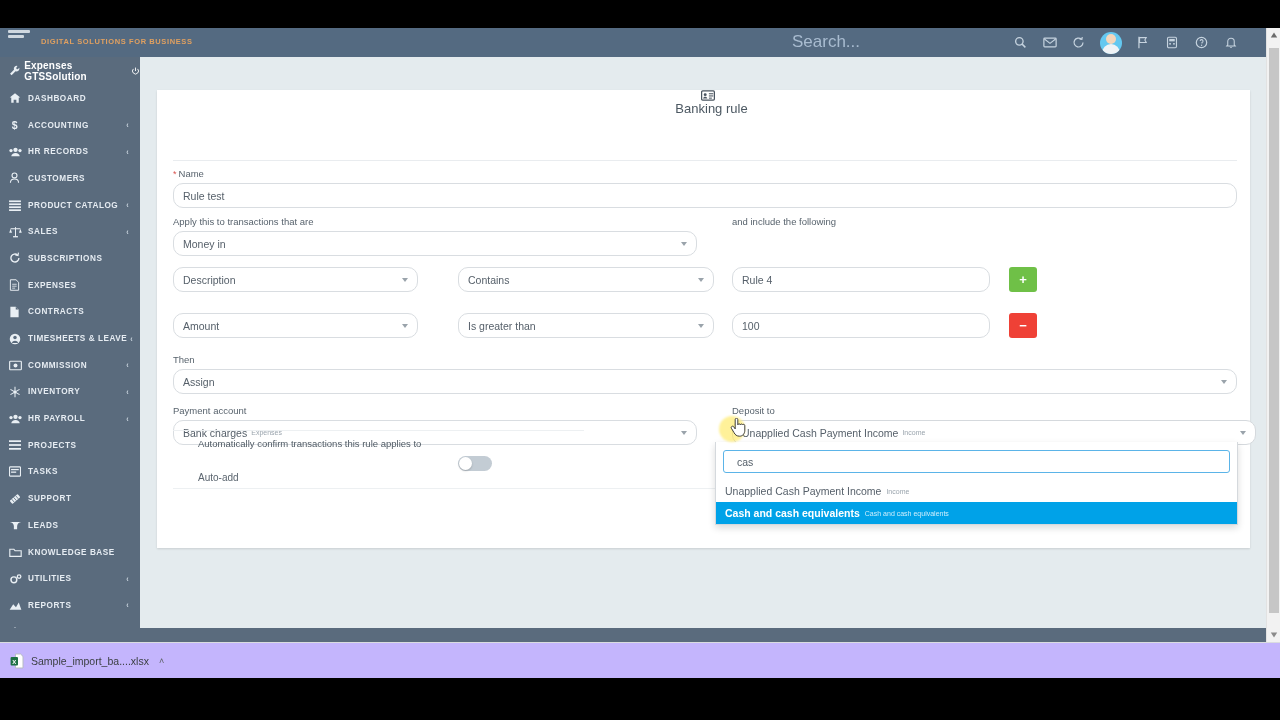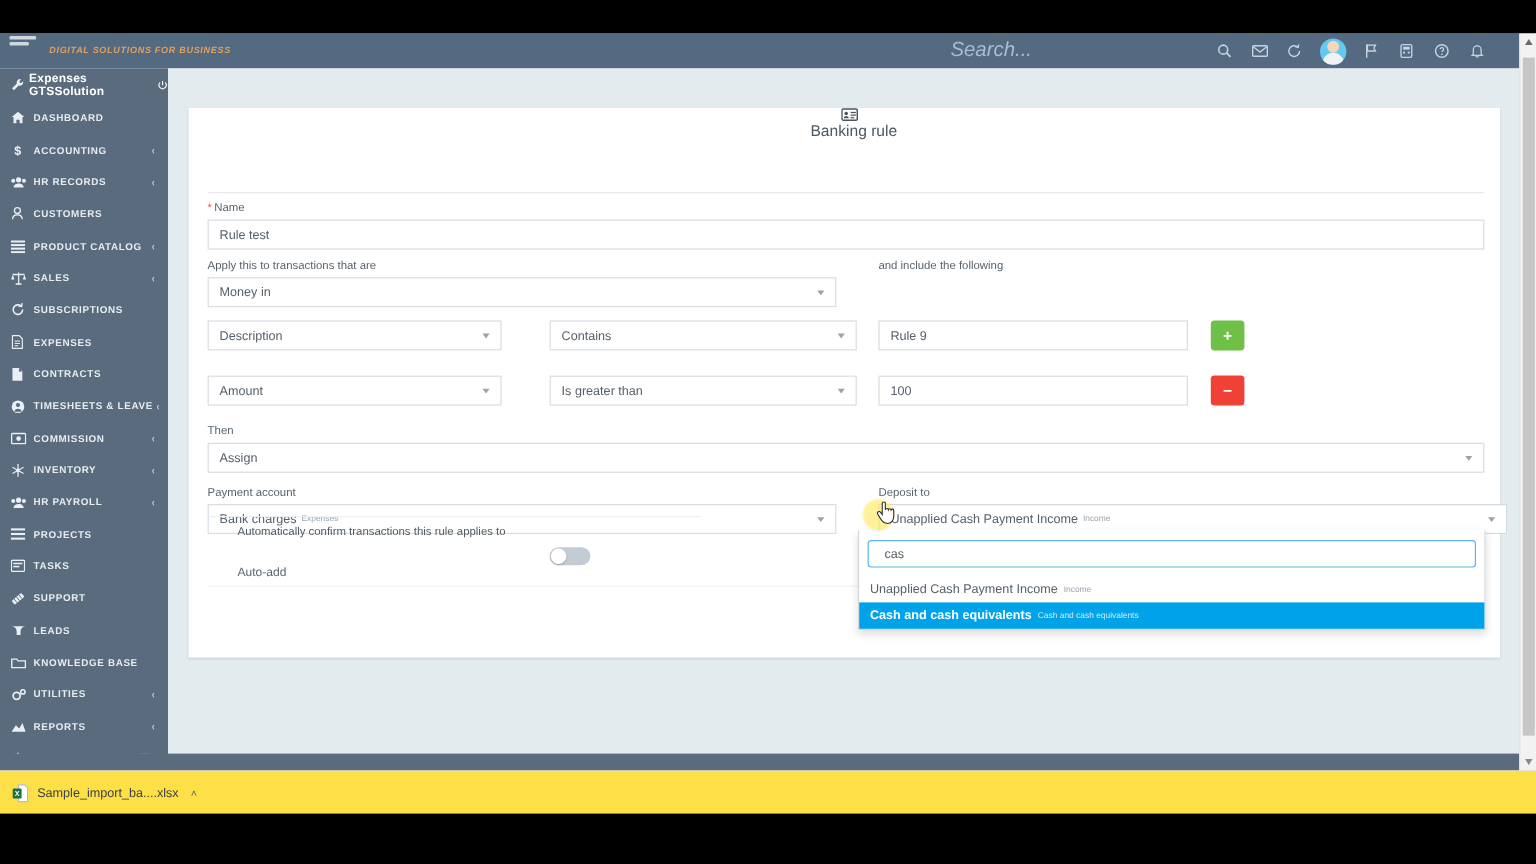--- a/index.html
+++ b/index.html
@@ -15,21 +15,20 @@
   #viewport {
     position: absolute; left: 0; top: 28px; width: 1280px; height: 614px;
     background: #e4ebee; overflow: hidden;
   }
 
   
   #appheader {
     position: absolute; left: 0; top: 0; width: 1268px; height: 29px;
     background: #546a81;
     overflow: hidden;
-    font-style: italic;
   }
   #logo-tagline {
     position: absolute; left: 41px; top: 9px;
     font-size: 7.5px; letter-spacing: .6px; color: #e0a060; font-weight: bold;
     white-space: nowrap;
   }
   #logo-mark {
     position: absolute; left: 8px; top: 2px; width: 24px; height: 14px;
   }
   #logo-mark i {
@@ -100,21 +99,21 @@
     display:flex; align-items:center; padding-left: 16px; flex-direction: column;
   }
   #card-head .ch-icon { margin-right: 7px; color:#4a5560; display:flex; }
   #card-title { font-size: 13px; color:#4c5862; }
   #card-divider { position:absolute; left: 16px; top: 70px; width: 1064px; height:1px; background:#e9ecef; }
 
   .form { position:absolute; left: 16px; top: 78px; width: 1064px; }
   .lbl { font-size: 9.5px; color:#58636d; margin-bottom: 4px; display:block; white-space:nowrap;}
   .lbl .req { color:#d9534f; margin-right:2px; font-size:9px;}
   .ctrl {
-    position: relative; height: 25px; border:1px solid #d9dde1; border-radius:0;
+    position: relative; height: 25px; border:1px solid #d9dde1; border-radius:10px;
     background:#fff; font-size:10.5px; color:#56606a;
     display:flex; align-items:center; padding: 0 22px 0 9px;
     white-space: nowrap; overflow: hidden;
   }
   .ctrl .caret {
     position:absolute; right: 9px; top: 50%; margin-top:-2px;
     width:0;height:0;border-left:3.5px solid transparent;border-right:3.5px solid transparent;
     border-top:4px solid #9aa3ab;
   }
   .ctrl .sub { font-size: 7px; color:#9aa4ad; margin-left: 4px; }
@@ -186,21 +185,21 @@
   #vscroll .arr.up { top:0; } #vscroll .arr.dn { bottom:0; }
   #vscroll .thumb {
     position:absolute; left:2px; top: 20px; width: 10px; height: 565px;
     background:#c6c6c6; border-radius:0;
   }
 
   
   #footer-slab { position:absolute; left:0; top: 600px; width:1268px; height: 42px; background:#5a6b7d; }
   #downloadbar {
     position:absolute; left:0; top: 642px; width:1280px; height: 52px;
-    background:#fde047; border-top:1px solid #dadce0;
+    background:#c4b5fd; border-top:1px solid #dadce0;
   }
   #dl-item {
     position:absolute; left: 10px; top: 6px; height: 24px;
     display:flex; align-items:center; font-size: 10.5px; color:#3c4043;
   }
   #dl-item .xl {
     width:14px;height:16px;margin-right:7px; display:flex; align-items:center;
   }
   #dl-item .chev { margin-left: 10px; font-size: 9px; color:#5f6368; }
   #bottom-black { position:absolute; left:0; top: 678px; width:1280px; height:42px; background:#000; }
@@ -582,21 +581,21 @@
                 </div>
             </div>
             <div class="cond-b">
               <div class="ctrl">
                   <span>Contains</span>
                   <span class="caret"></span>
                 </div>
             </div>
             <div class="cond-c">
               <div class="ctrl" style="padding-right:9px;">
-                  <span>Rule 9</span>
+                  <span>Rule 4</span>
                 </div>
             </div>
             <div class="cond-btn btn-add">
               <span>+</span>
             </div>
           </div>
 
           <div class="cond-row" style="position:relative; height: 41px;">
             <div class="cond-a">
               <div class="ctrl">

